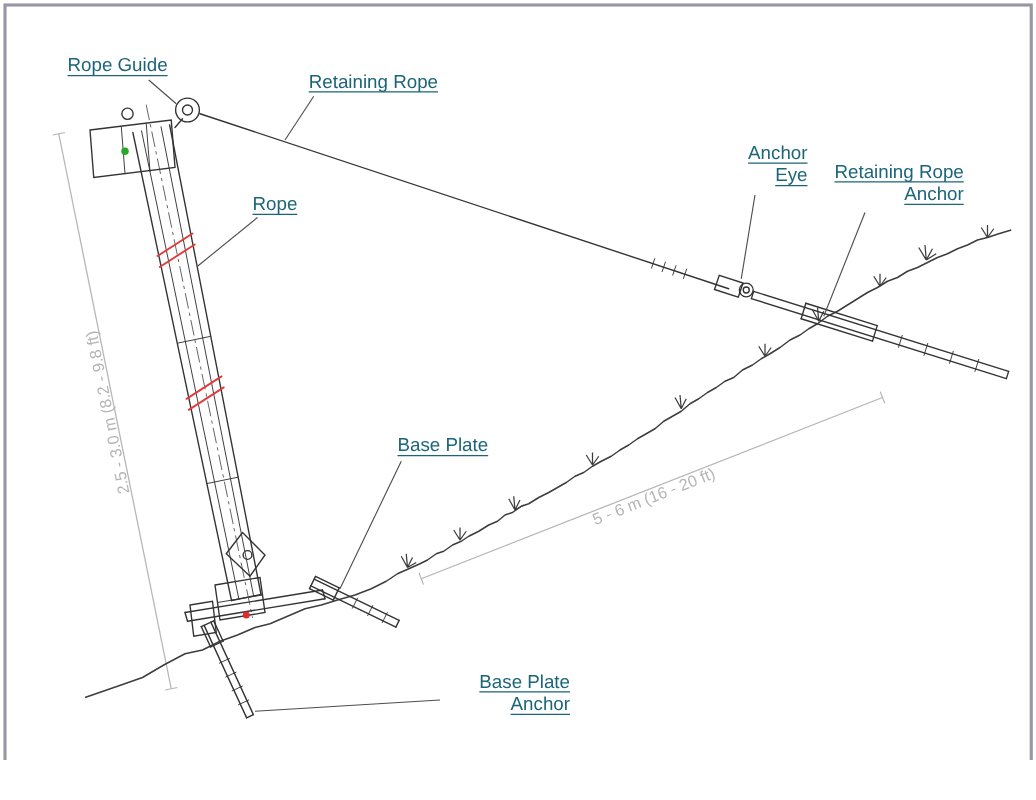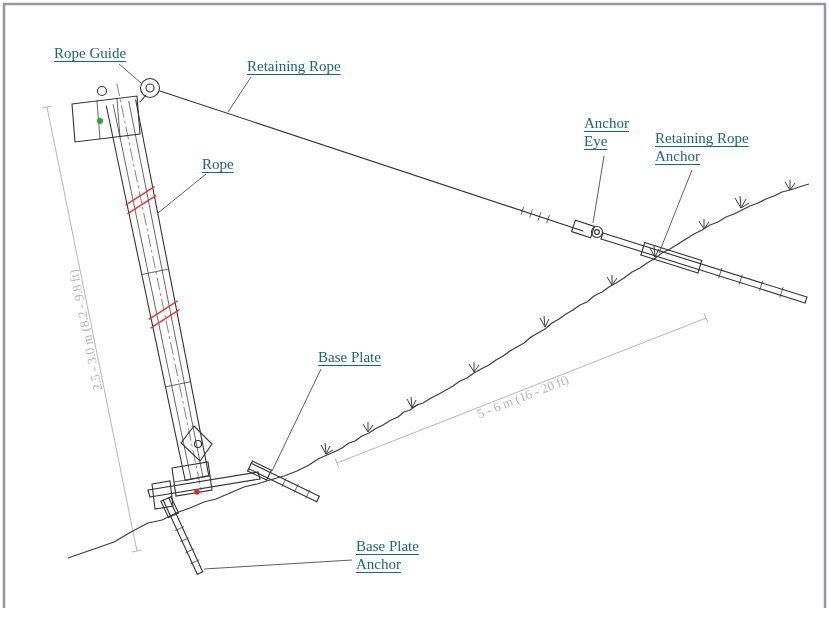--- a/index.html
+++ b/index.html
@@ -1,34 +1,34 @@
 <!DOCTYPE html>
 <html style="--label-text: #1b6578; --dimension-text: #b5b5b5; --line: #333333; --red-mark: #e03a3a; --green-dot: #27a827; --red-dot: #dd2c2c; --frame: #9797a3; --bottom-bar: #6e727b;"><head>
 <meta charset="utf-8">
 <style>
   html,body{margin:0;padding:0;background:#fff;}
   .canvas{position:relative;width:829px;height:608px;background:#fff;overflow:hidden;
-          font-family:Liberation Serif, serif;}
+          font-family:Liberation Sans, sans-serif;}
   .canvas svg{position:absolute;left:0;top:0;}
   .s-frame{fill:none;stroke:var(--frame,#9797a3);stroke-width:2.5;}
   .s-bottombar{fill:var(--bottom-bar,#6e727b);stroke:none;}
   .s-line{stroke:var(--line,#333);stroke-width:1.1;fill:none;stroke-linecap:round;}
   .s-thin{stroke:var(--line,#333);stroke-width:0.75;fill:none;}
   .s-center{stroke:#666;stroke-width:0.8;fill:none;stroke-dasharray:12 4 2 4;}
   .s-dim{stroke:var(--dimension-text,#b5b5b5);stroke-width:1;fill:none;}
   .s-leader{stroke:#4d4d4d;stroke-width:0.9;fill:none;}
   .s-red{stroke:var(--red-mark,#e03a3a);stroke-width:1.5;fill:none;stroke-linecap:round;}
   .s-terrain{stroke:#3d3d3d;stroke-width:1.2;fill:none;stroke-linejoin:round;}
   .s-grass{stroke:#3d3d3d;stroke-width:1;fill:none;}
   .dot-green{fill:var(--green-dot,#27a827);stroke:none;}
   .dot-red{fill:var(--red-dot,#dd2c2c);stroke:none;}
   .lbl{position:absolute;color:var(--label-text,#1b6578);font-size:15px;line-height:18px;
        text-decoration:underline;text-underline-offset:3px;}
   .lbl span{display:block;}
-  .lbl.center{text-align:left;}
+  .lbl.center{text-align:right;}
   .dim-lbl{position:absolute;color:var(--dimension-text,#b5b5b5);font-size:13px;white-space:nowrap;}
   .rot-post{transform:translate(-50%,-50%) rotate(-101.5deg);}
   .rot-slope{transform:translate(-50%,-50%) rotate(-21.5deg);}
 </style>
 </head>
 <body>
 
 <div class="canvas">
 
   <svg width="829" height="640" viewBox="0 0 829 640">

